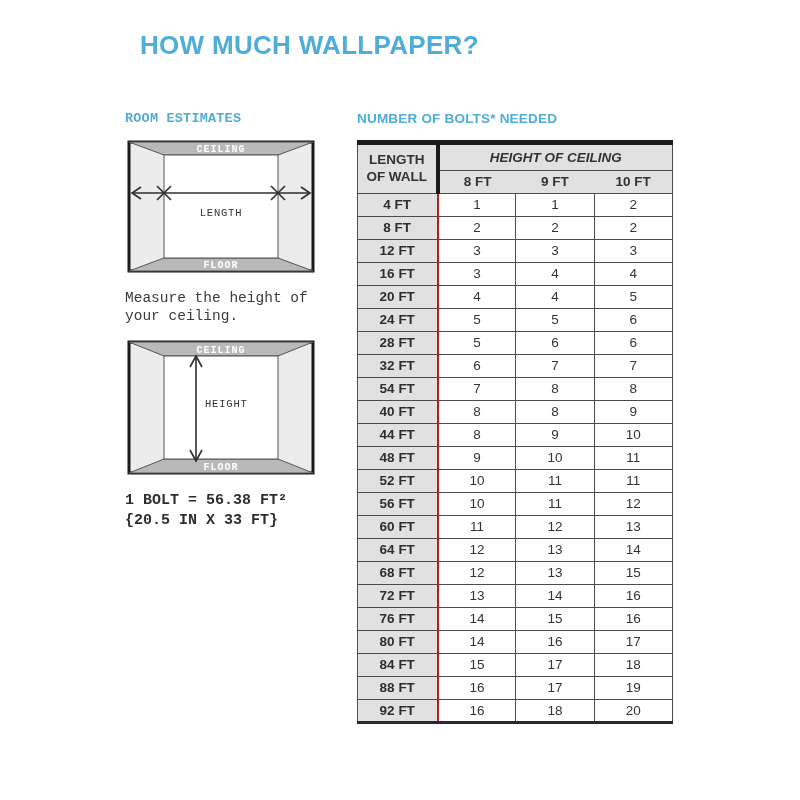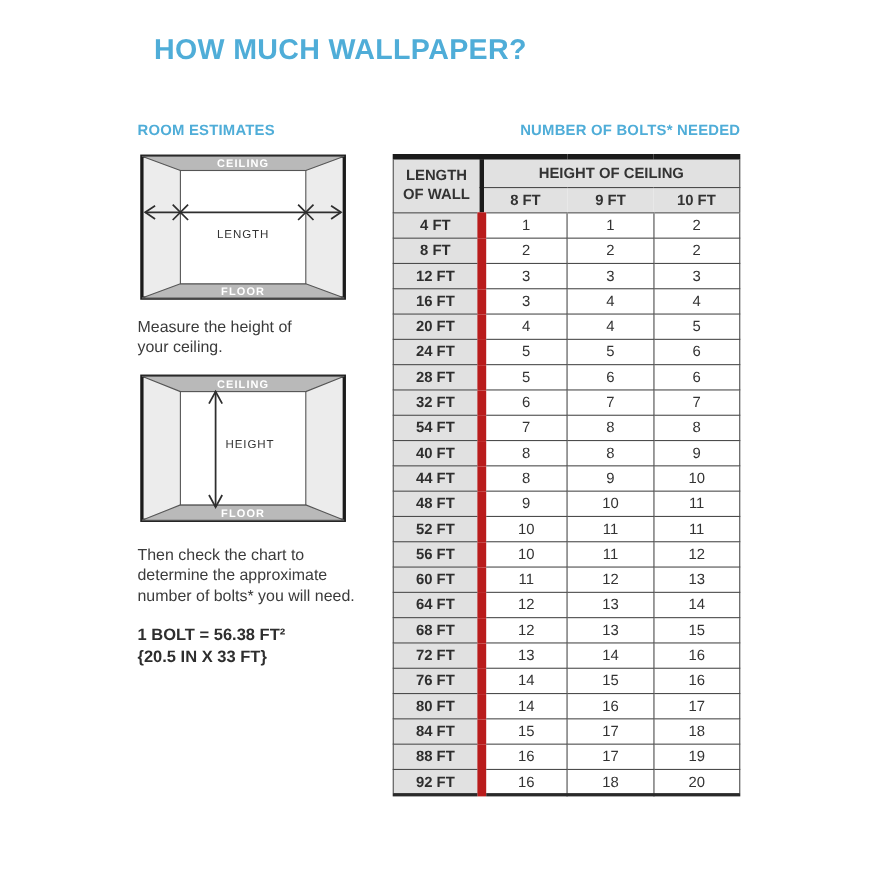--- a/index.html
+++ b/index.html
@@ -6,27 +6,27 @@
   * { box-sizing: border-box; }
   html,body { margin:0; padding:0; background:#fff; }
   .page {
     position:relative; width:800px; height:800px; background:#fff;
     font-family:"Liberation Sans", sans-serif; color:var(--text); overflow:hidden;
   }
   .page-title {
     position:absolute; left:140px; top:30px; margin:0;
     font-size:26px; font-weight:700; letter-spacing:0.3px; color:var(--accent);
   }
-  .left-col { position:absolute; left:125px; top:112px; width:252px; }
+  .left-col { position:absolute; left:125px; top:112px; width:252px;font-family:Liberation Mono, monospace; }
   .right-col { position:absolute; left:357px; top:112px; width:316px; }
   .section-heading {
     margin:0; font-size:13.5px; font-weight:700; letter-spacing:0.2px;
     color:var(--accent); line-height:1.1;
   }
-  .right-col .section-heading { text-align:right; margin-bottom:13px; }
+  .right-col .section-heading { text-align:left; margin-bottom:13px; }
   .step {
     margin:16px 0 0 0; font-size:14.5px; line-height:1.28; color:var(--text);
     white-space:pre-line;
   }
   .step-height { }
   .step-chart { margin-top:21px; }
   .footnote {
     margin:27px 0 0 0; font-size:15.5px; font-weight:700; line-height:1.35;
     color:#2e2e2e; white-space:pre;
   }
@@ -50,24 +50,24 @@
     font-size:13.5px; color:#333;
   }
   .bolts-table th, .bolts-table td {
     border:1.5px solid #4c4c4c; padding:0; text-align:center; vertical-align:middle;
     height:23px;
   }
   .bolts-table thead th { background:var(--hdrbg); font-weight:700; }
   .bolts-table th.corner {
     width:80px; border-right:4px solid #1b1b1b; white-space:pre-line; line-height:1.25;
   }
-  .bolts-table th.group { height:28px; }
+  .bolts-table th.group { height:28px;font-style:italic; }
   .bolts-table tr.subhead th { height:23px; border-left-style:none; border-right-style:none; }
   .bolts-table tbody th {
-    background:var(--hdrbg); font-weight:700; border-right:8px solid #b91c1c; color:#2e2e2e;
+    background:var(--hdrbg); font-weight:700; border-right:2px solid #b91c1c; color:#2e2e2e;
   }
   .bolts-table tbody td { background:#fff; font-weight:400; }
 </style>
 </head>
 <body>
 
 <div class="page">
 
   <h1 class="page-title">HOW MUCH WALLPAPER?</h1>
 
@@ -103,23 +103,20 @@
       <g class="dim">
         <path d="M69,16 V121"></path>
         <path d="M63,27 L69,16 L75,27"></path>
         <path d="M63,110 L69,121 L75,110"></path>
       </g>
       <text class="walltext" x="94" y="13">CEILING</text>
       <text class="walltext" x="94" y="130">FLOOR</text>
       <text class="dimtext-h" x="78" y="67">HEIGHT</text>
     </svg>
 
-    <p class="step step-chart">Then check the chart to
-determine the approximate
-number of bolts* you will need.</p>
 
 
     <p class="bolt-spec">1 BOLT = 56.38 FT²
 {20.5 IN X 33 FT}</p>
   </div>
 
   <div class="right-col">
     <h2 class="section-heading">NUMBER OF BOLTS* NEEDED</h2>
 
     <table class="bolts-table">

